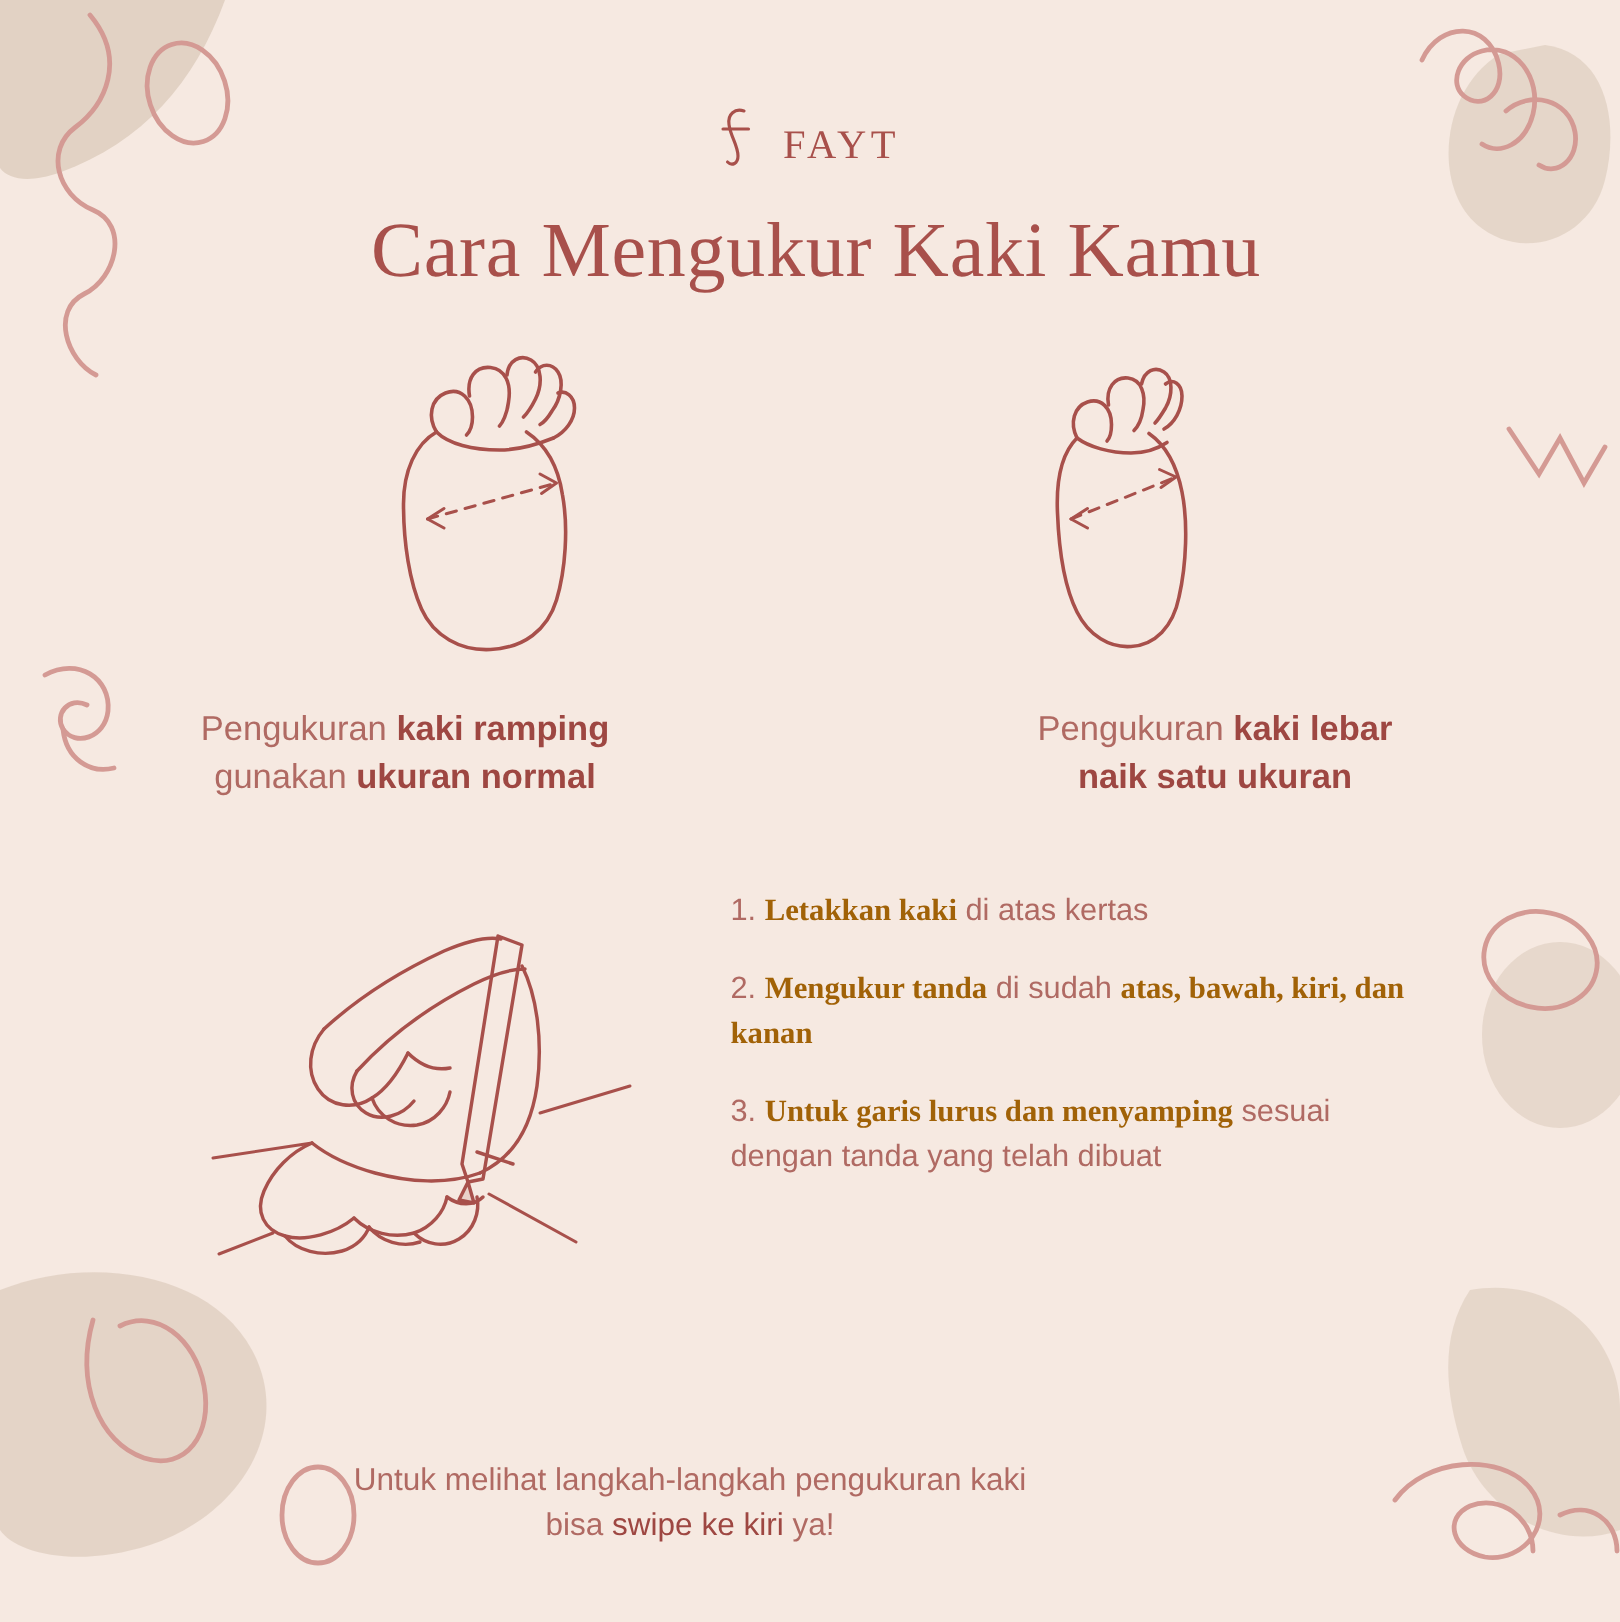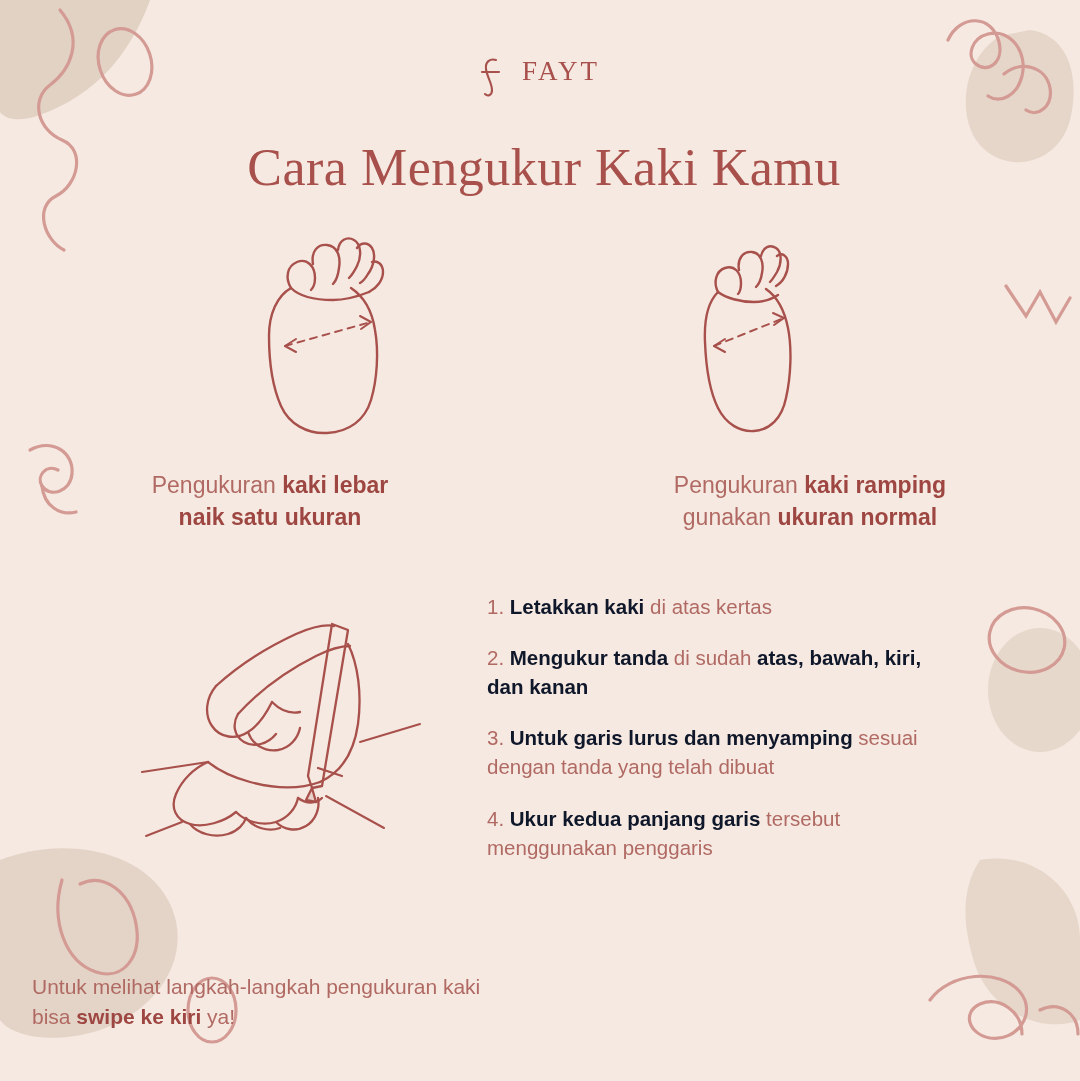--- a/index.html
+++ b/index.html
@@ -38,22 +38,23 @@
   .brand {
     position: absolute;
     top: 56px;
     left: 0;
     width: 1080px;
     text-align: center;
     color: #a84f4a;
   }
   .brand-inner {
     display: inline-flex;
-    align-items: flex-start;
+    align-items: flex-end;
     gap: 18px;
+    margin-top: 14px;
   }
   .brand-mark {
     display: inline-block;
     width: 24px;
     height: 42px;
   }
   .brand-name {
     font-family: "Liberation Serif", serif;
     font-size: 27px;
     letter-spacing: 3px;
@@ -126,39 +127,39 @@
     top: 592px;
     width: 470px;
     color: #b06a63;
     font-size: 20.5px;
     line-height: 1.42;
   }
   .step {
     margin-bottom: 22px;
   }
   .step b {
-    color: #0f172a;
+    color: #a16207;
     font-weight: bold;
+    font-family: Liberation Serif, serif;
   }
 
   
   .footer-note {
     position: absolute;
     left: 0;
     top: 972px;
     width: 920px;
-    text-align: left;
+    text-align: center;
     font-size: 21px;
     line-height: 1.45;
     color: #b06a63;
-    padding-left: 32px;
   }
   .footer-note b {
     color: #9e4742;
-    font-weight: bold;
+    font-weight: normal;
   }
 </style>
 </head>
 <body>
 
 <div class="page">
 
   <svg class="bg-decor" viewBox="0 0 1080 1081" xmlns="http://www.w3.org/2000/svg">
 
     <path d="M0,0 L150,0 C130,55 95,95 40,115 C20,122 6,120 0,112 Z" fill="#e2d2c4"></path>
@@ -228,26 +229,26 @@
         <g stroke-width="2" stroke-dasharray="7 6">
           <path d="M26,120 L96,92"></path>
         </g>
         <path d="M26,120 L37,113 M26,120 L37,126" stroke-width="2"></path>
         <path d="M96,92 L85,87 M96,92 L86,99" stroke-width="2"></path>
       </svg>
     </div>
 
     <div class="captions">
       <div class="caption">
+        <span>Pengukuran </span><b>kaki ramping</b><br>
+        <span>gunakan </span><b>ukuran normal</b>
+      </div>
+      <div class="caption">
         <span>Pengukuran </span><b>kaki lebar</b><br>
         <b>naik satu ukuran</b>
-      </div>
-      <div class="caption">
-        <span>Pengukuran </span><b>kaki ramping</b><br>
-        <span>gunakan </span><b>ukuran normal</b>
       </div>
     </div>
 
     <svg class="hand-illustration" width="330" height="280" viewBox="0 0 330 280" fill="none" stroke="#a8504b" stroke-width="2.3" stroke-linecap="round" stroke-linejoin="round">
 
       <path d="M96,96 C120,74 150,56 176,44 C190,38 204,34 214,36"></path>
       <path d="M118,124 C140,100 168,80 196,66 C208,60 220,56 230,56"></path>
 
       <path d="M96,96 C86,108 84,124 92,136 C100,148 116,150 128,142 C138,136 146,124 152,112"></path>
       <path d="M118,124 C112,134 114,146 124,152 C134,158 148,154 156,144"></path>
@@ -280,23 +281,20 @@
       </div>
 
       <div class="step">
         <span>2. </span><b>Mengukur tanda</b><span> di sudah </span><b>atas, bawah, kiri, dan kanan</b>
       </div>
 
       <div class="step">
         <span>3. </span><b>Untuk garis lurus dan menyamping</b><span> sesuai dengan tanda yang telah dibuat</span>
       </div>
 
-      <div class="step">
-        <span>4. </span><b>Ukur kedua panjang garis</b><span> tersebut menggunakan penggaris</span>
-      </div>
 
 
     </div>
 
     <div class="footer-note">
       <span>Untuk melihat langkah-langkah pengukuran kaki</span><br>
       <span>bisa </span><b>swipe ke kiri</b><span> ya!</span>
     </div>
 
   </div>

